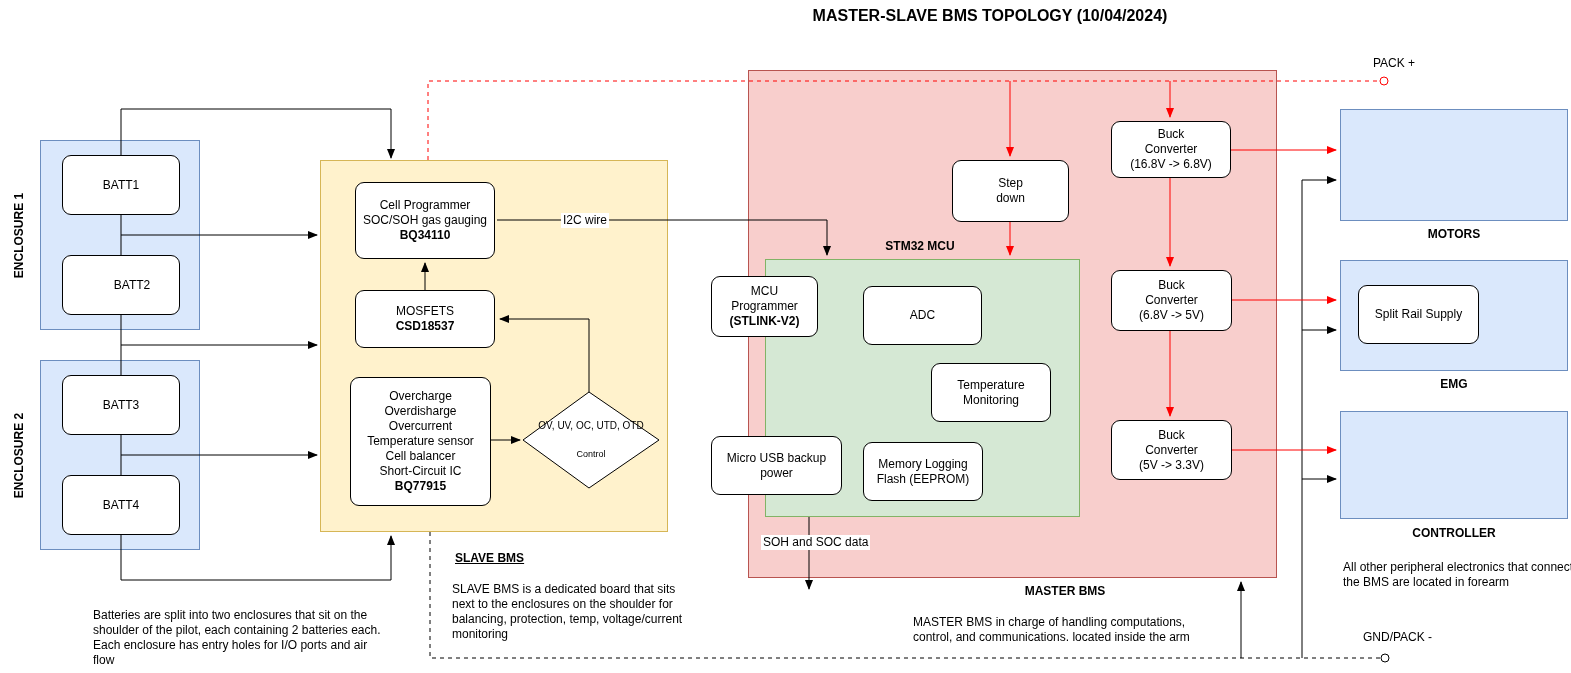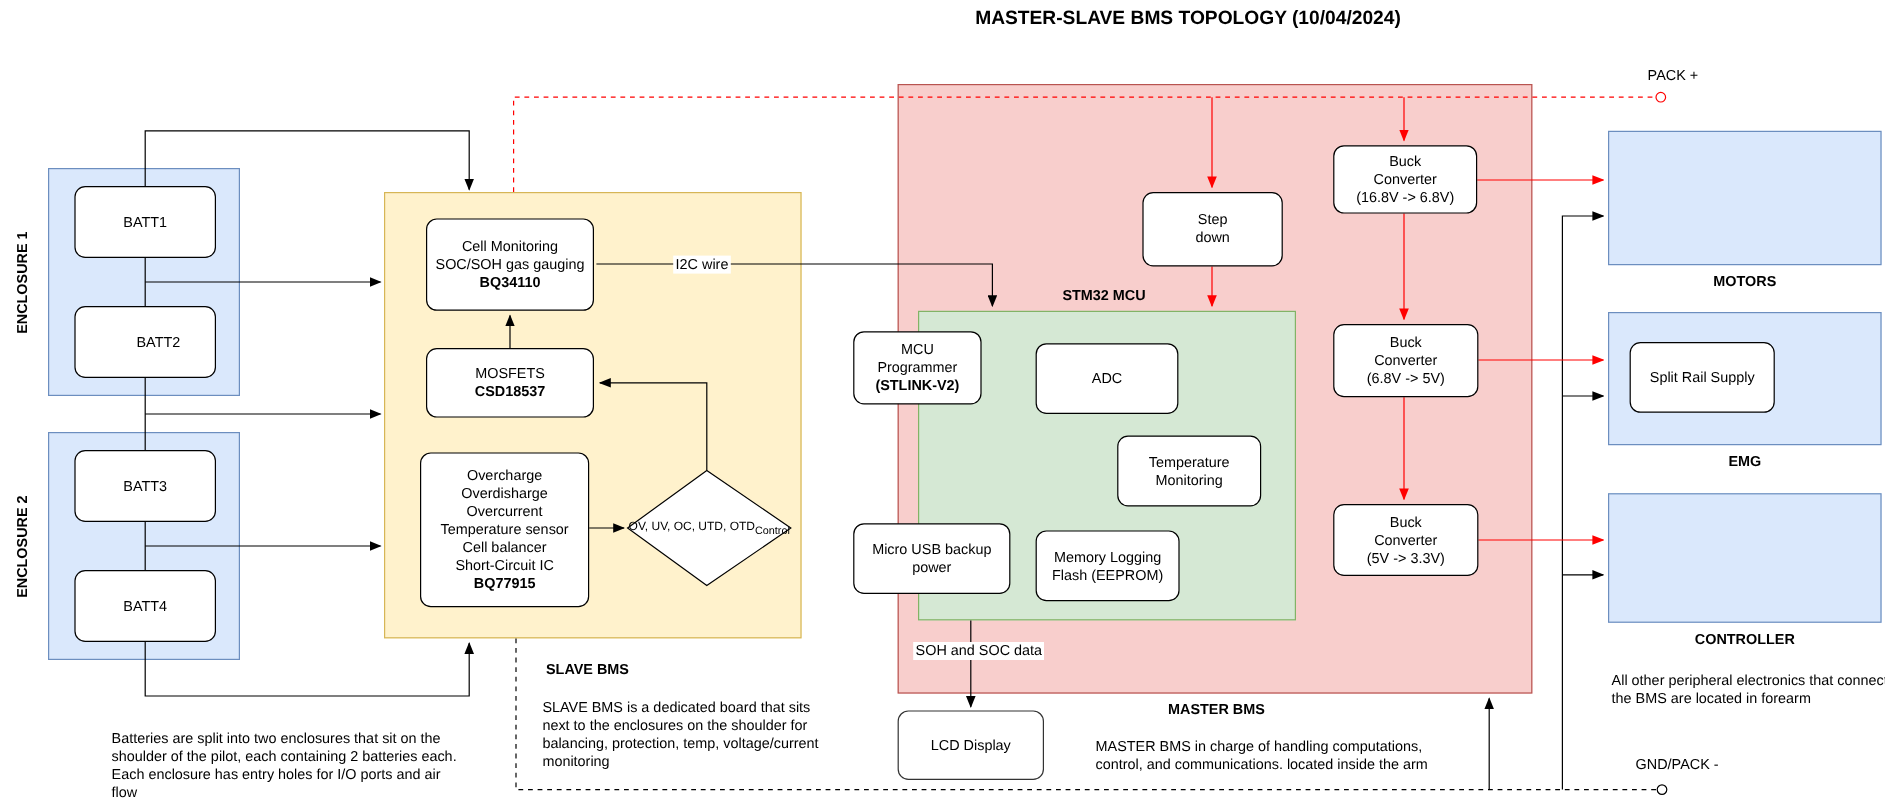--- a/index.html
+++ b/index.html
@@ -21,22 +21,22 @@
   }
   .pre{white-space:pre-line;}
   .bold{font-weight:bold;}
   svg.wires{position:absolute;left:0;top:0;z-index:2;pointer-events:none;}
   .lbl{position:absolute;font-size:12px;line-height:15px;z-index:4;}
   .lbl.c{text-align:center;}
   .wirelabel{background:#ffffff;padding:0 2px;}
   .rot{transform:rotate(-90deg);}
   .title{font-size:16px;font-weight:bold;}
   .diamond-text{
-    position:absolute;z-index:3;display:flex;flex-direction:row;align-items:center;
-    justify-content:center;text-align:center;
+    position:absolute;z-index:3;display:flex;flex-direction:column;align-items:center;
+    justify-content:space-between;text-align:center;
   }
   .diamond-text .l1{font-size:10px;line-height:12px;}
   .diamond-text .l2{font-size:9px;line-height:12px;margin-top:3px;}
 </style>
 </head>
 <body>
 
 <div id="canvas">
 
   <div class="region blue" style="left:40px;top:140px;width:160px;height:190px;"></div>
@@ -109,21 +109,21 @@
       <span>BATT2</span>
     </div>
   <div class="node" style="left:62px;top:375px;width:118px;height:60px;">
       <span>BATT3</span>
     </div>
   <div class="node" style="left:62px;top:475px;width:118px;height:60px;">
       <span>BATT4</span>
     </div>
 
   <div class="node" style="left:355px;top:182px;width:140px;height:77px;">
-    <div class="pre">Cell Monitoring
+    <div class="pre">Cell Programmer
 SOC/SOH gas gauging</div>
     <div class="bold">BQ34110</div>
   </div>
   <div class="node" style="left:355px;top:290px;width:140px;height:58px;">
     <div class="pre">MOSFETS</div>
     <div class="bold">CSD18537</div>
   </div>
   <div class="node" style="left:350px;top:377px;width:141px;height:129px;">
     <div class="pre">Overcharge
 Overdisharge
@@ -157,30 +157,29 @@
 Converter
 (16.8V -&gt; 6.8V)</div>
   <div class="node pre" style="left:1111px;top:270px;width:121px;height:61px;">Buck
 Converter
 (6.8V -&gt; 5V)</div>
   <div class="node pre" style="left:1111px;top:420px;width:121px;height:60px;">Buck
 Converter
 (5V -&gt; 3.3V)</div>
 
   <div class="node" style="left:1358px;top:285px;width:121px;height:59px;">Split Rail Supply</div>
-  <div class="node" style="left:748px;top:592px;width:122px;height:58px;border-color:#333;">LCD Display</div>
 
   <div class="lbl c title" style="left:790px;top:8px;width:400px;">MASTER-SLAVE BMS TOPOLOGY (10/04/2024)</div>
 
   <div class="lbl c bold rot" style="left:-26px;top:228px;width:90px;">ENCLOSURE 1</div>
   <div class="lbl c bold rot" style="left:-26px;top:448px;width:90px;">ENCLOSURE 2</div>
 
   <div class="lbl c bold" style="left:860px;top:239px;width:120px;">STM32 MCU</div>
-  <div class="lbl bold" style="left:455px;top:551px;">SLAVE BMS</div>
-  <div class="lbl c bold" style="left:904px;top:584px;width:150px;text-align:right;">MASTER BMS</div>
+  <div class="lbl bold" style="left:455px;top:551px;text-decoration:underline;">SLAVE BMS</div>
+  <div class="lbl c bold" style="left:990px;top:584px;width:150px;">MASTER BMS</div>
 
   <div class="lbl c bold" style="left:1340px;top:227px;width:228px;">MOTORS</div>
   <div class="lbl c bold" style="left:1340px;top:377px;width:228px;">EMG</div>
   <div class="lbl c bold" style="left:1340px;top:526px;width:228px;">CONTROLLER</div>
 
   <div class="lbl" style="left:1373px;top:56px;">PACK +</div>
   <div class="lbl" style="left:1363px;top:630px;">GND/PACK -</div>
 
   <div class="lbl wirelabel" style="left:561px;top:213px;">I2C wire</div>
   <div class="lbl wirelabel" style="left:761px;top:535px;">SOH and SOC data</div>

